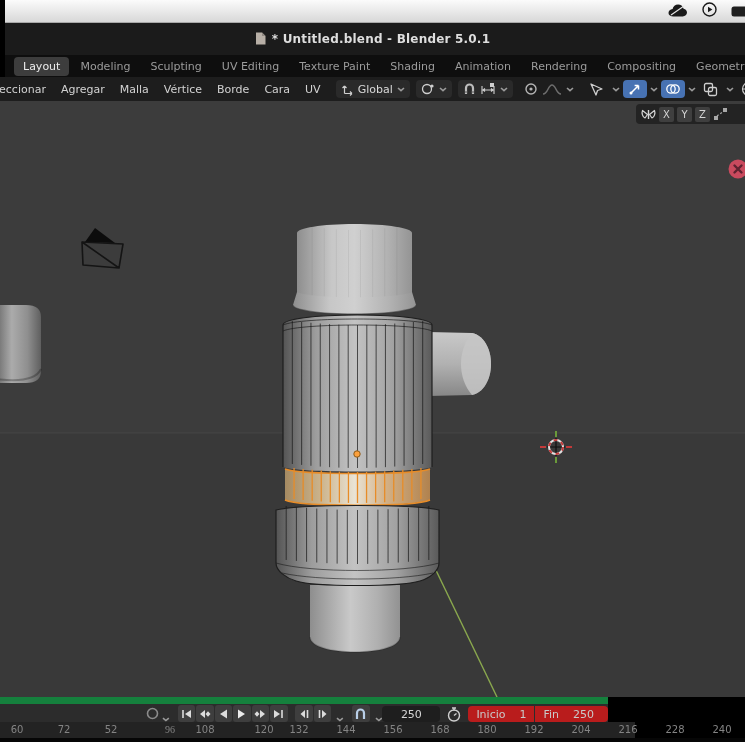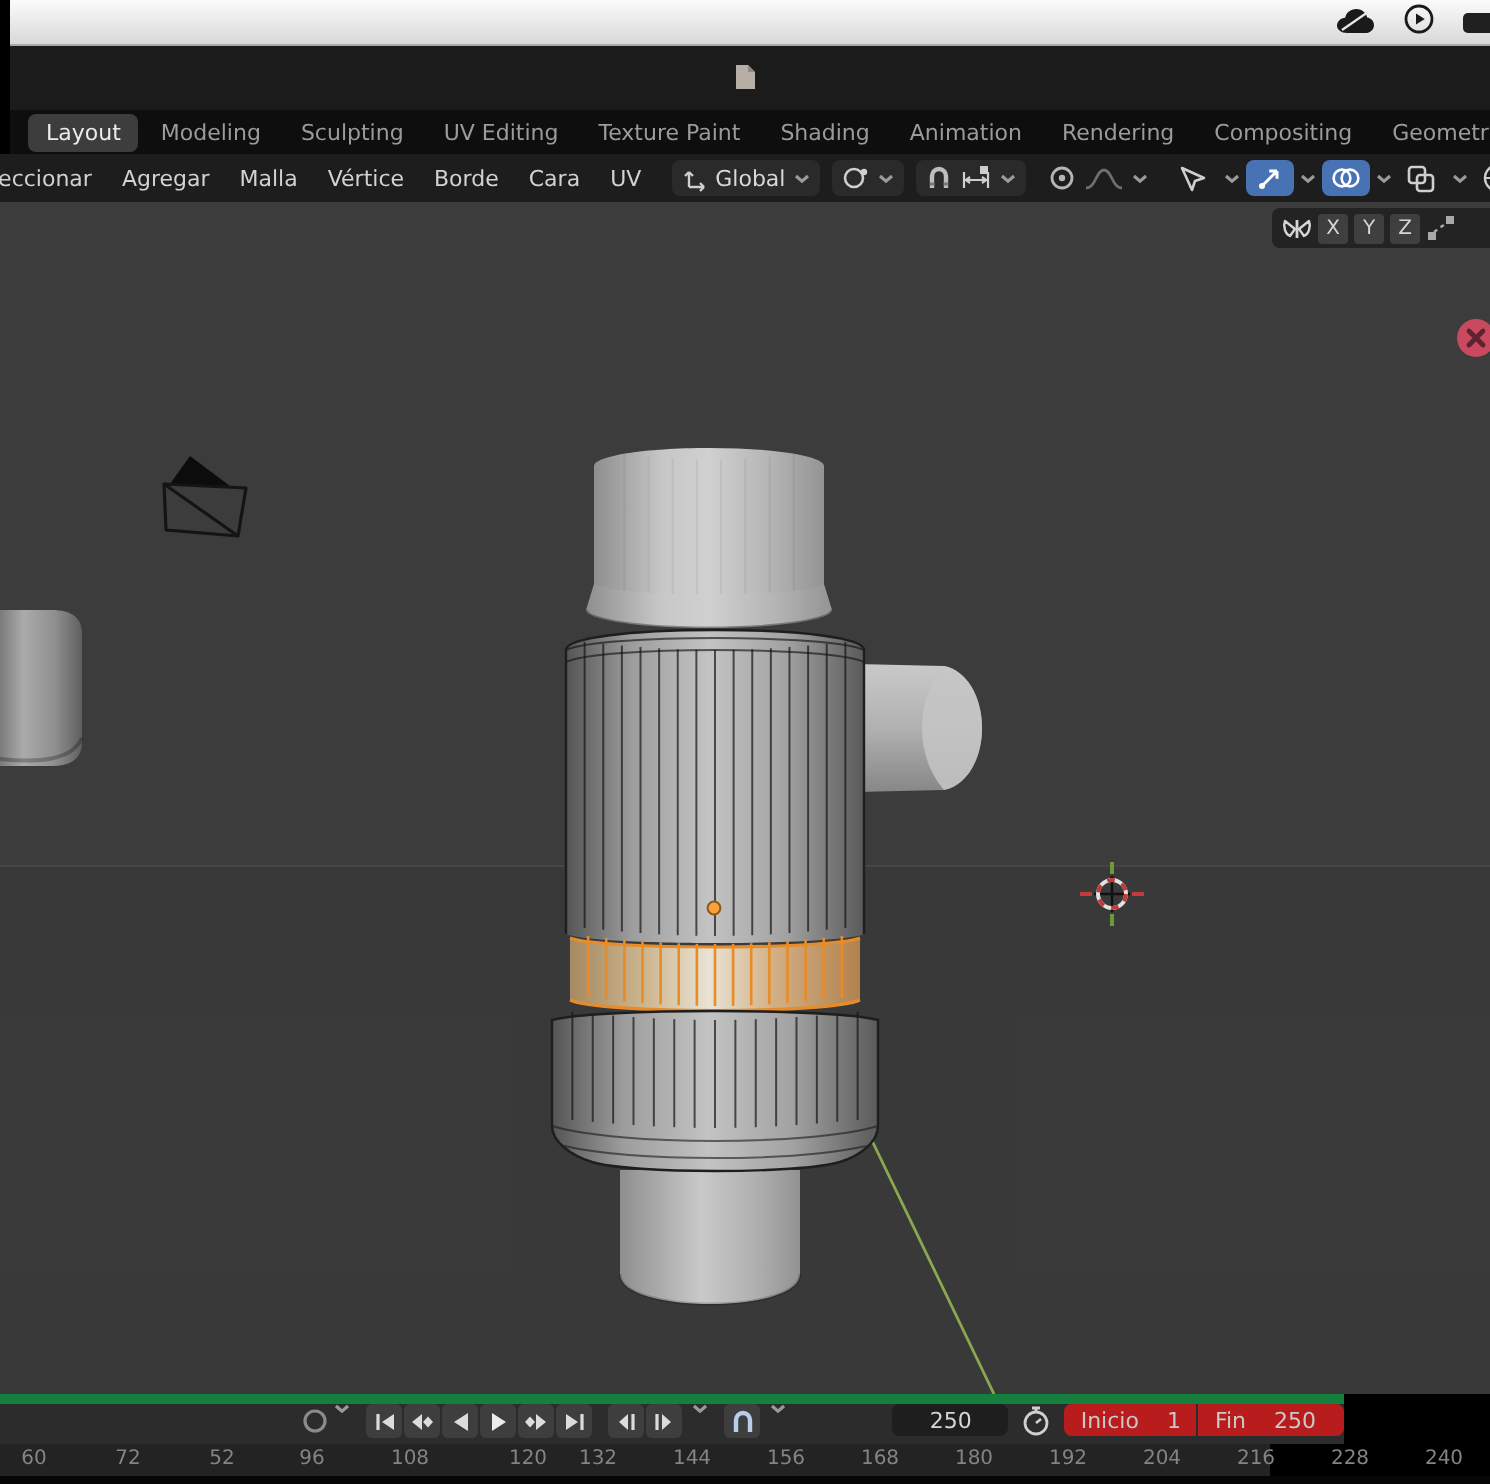--- a/index.html
+++ b/index.html
@@ -25,21 +25,21 @@
   .chv{width:8px;height:5px;}
   .chv path{fill:none;stroke:#9a9a9a;stroke-width:1.6;}
   #vph-right{margin-left:auto;display:flex;align-items:center;gap:3px;padding-right:0;}
   .togglebtn{width:24px;height:18px;border-radius:4px;display:flex;align-items:center;justify-content:center;}
   .togglebtn.blue{background:#4772b3;}
   
   #viewport{left:0;top:101px;width:745px;height:596px;background:#3c3c3c;}
   #symmetry{position:absolute;top:3px;left:636px;height:20px;width:120px;background:rgba(32,32,32,.88);border-radius:4px;display:flex;align-items:center;gap:3px;padding:0 5px;}
   .axisbtn{width:15px;height:15px;background:#3f3f3f;border-radius:2px;color:#d5d5d5;font-size:10px;display:flex;align-items:center;justify-content:center;}
   
-  #timeline{left:0;top:697px;width:672px;height:25px;background:#2c2c2c;border-top:5px solid #15803d;box-sizing:border-box;display:flex;align-items:flex-start;}
+  #timeline{left:0;top:697px;width:608px;height:25px;background:#2c2c2c;border-top:7px solid #15803d;box-sizing:border-box;display:flex;align-items:flex-end;}
   .tbtn{width:18px;height:17px;background:#3e3e3e;border-radius:3px;display:flex;align-items:center;justify-content:center;margin-right:1px;}
   .tbtn svg{display:block;}
   .tl-sep{width:7px;}
   #tl-right{margin-left:auto;display:flex;align-items:center;gap:7px;}
   #frame-field{width:58px;height:16px;background:#1e1e1e;border-radius:4px;color:#d6d6d6;font-size:11px;display:flex;align-items:center;justify-content:center;}
   .range-seg{height:16px;background:#b91c1c;display:flex;align-items:center;font-size:11px;color:#c9c9c9;padding:0 8px;gap:14px;}
   .range-seg.l{border-radius:4px 0 0 4px;margin-right:1px;}
   .range-seg.r{border-radius:0 4px 4px 0;padding-right:14px;}
   
   #ruler{left:0;top:722px;width:635px;height:16px;background:#232323;}
@@ -74,20 +74,21 @@
   </div>
 </div>
 
 <div class="abs" id="titlebar">
   <span>
     <svg width="11" height="13" viewBox="0 0 11 13">
         <path d="M1 .5h6L10.5 4v8.5H1z" fill="#b7afa6"></path>
         <path d="M7 .5L10.5 4H7z" fill="#8f8881"></path>
       </svg>
   </span>
+  <span class="t">* Untitled.blend - Blender 5.0.1</span>
 </div>
 
 <div class="abs" id="tabbar">
   <span class="wtab active">Layout</span>
     <span class="wtab">Modeling</span>
     <span class="wtab">Sculpting</span>
     <span class="wtab">UV Editing</span>
     <span class="wtab">Texture Paint</span>
     <span class="wtab">Shading</span>
     <span class="wtab">Animation</span>
@@ -466,21 +467,21 @@
         <span>250</span>
       </span>
     </span>
   </span>
 </div>
 
 <div class="abs" id="ruler">
     <span class="tick" style="left: 17px;">60</span>
     <span class="tick" style="left: 64px;">72</span>
     <span class="tick" style="left: 111px;">52</span>
-    <span class="tick" style="left: 156px;">96</span>
+    <span class="tick" style="left: 170px; font-family: Liberation Serif, serif;">96</span>
     <span class="tick" style="left: 205px;">108</span>
     <span class="tick" style="left: 264px;">120</span>
     <span class="tick" style="left: 299px;">132</span>
     <span class="tick" style="left: 346px;">144</span>
     <span class="tick" style="left: 393px;">156</span>
     <span class="tick" style="left: 440px;">168</span>
     <span class="tick" style="left: 487px;">180</span>
     <span class="tick" style="left: 534px;">192</span>
     <span class="tick" style="left: 581px;">204</span>
     <span class="tick" style="left: 628px;">216</span>

